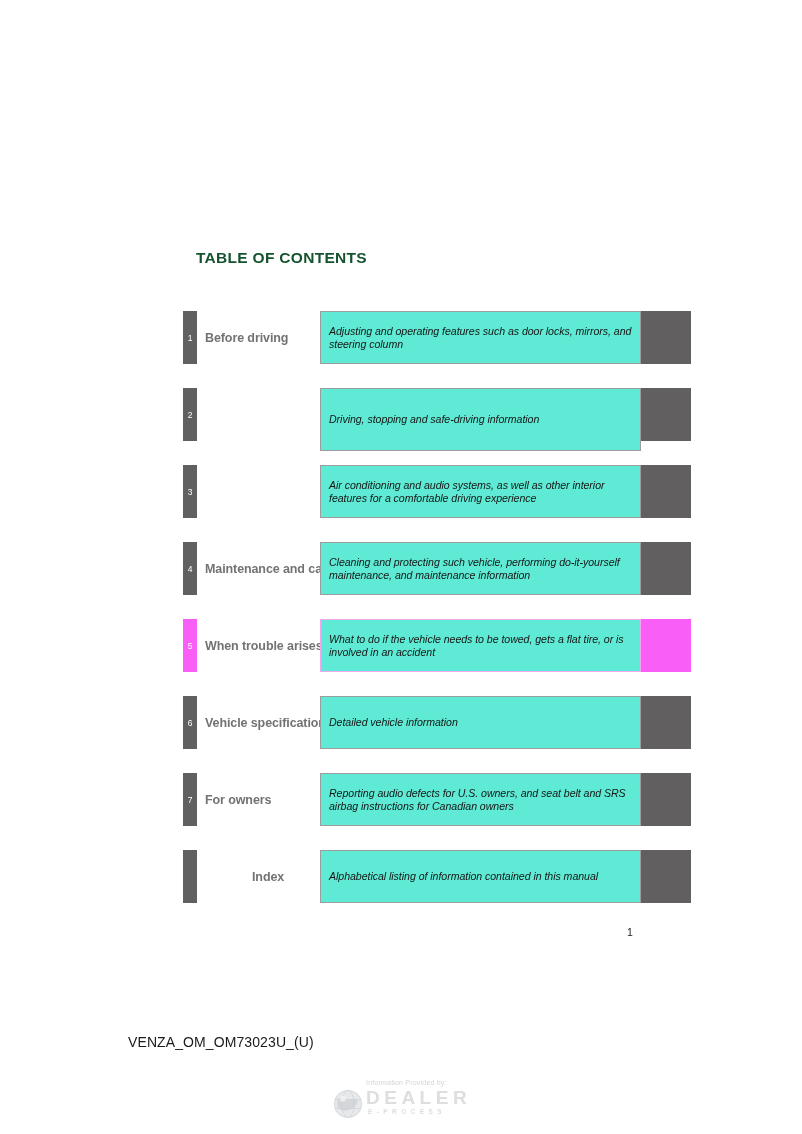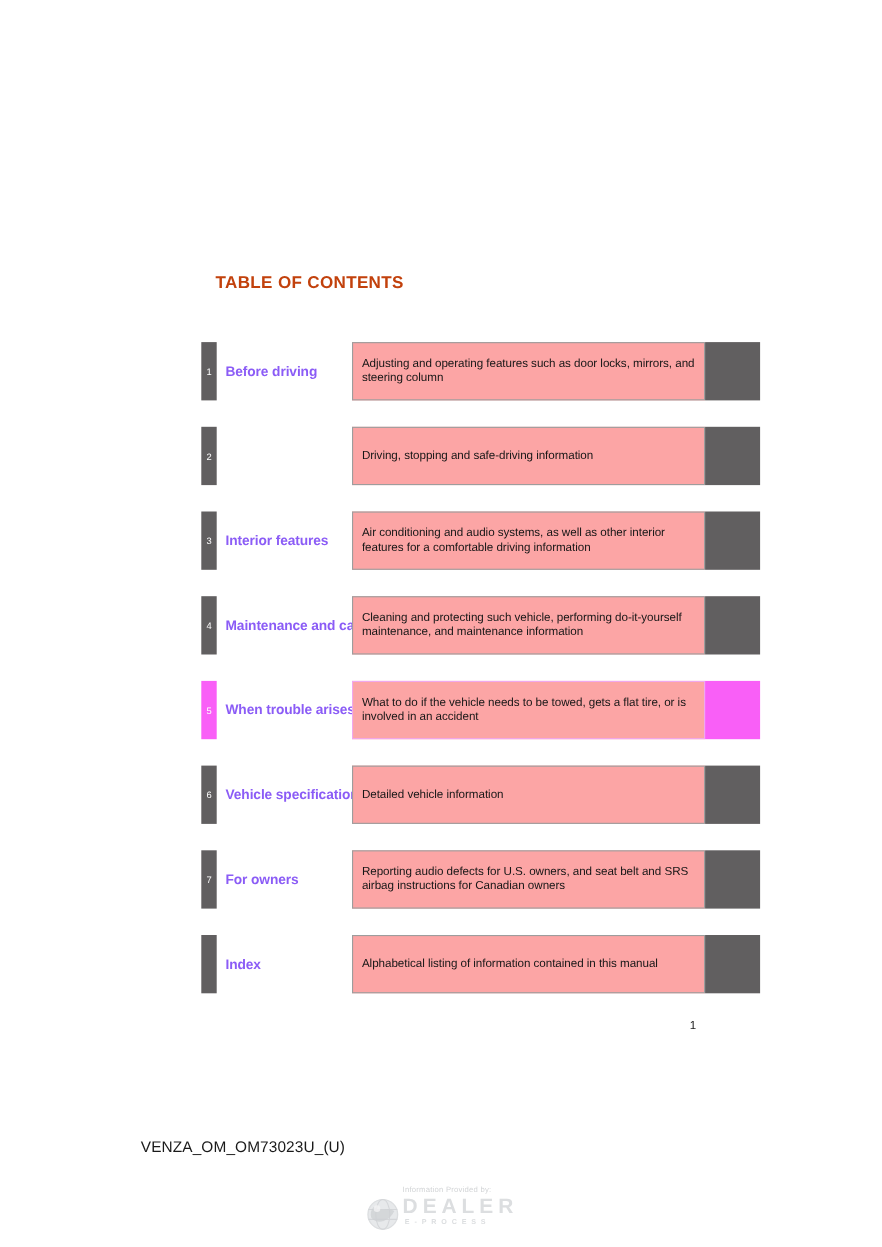--- a/index.html
+++ b/index.html
@@ -26,21 +26,21 @@
   }
 
   
   .toc-title {
     position: absolute;
     left: 196px;
     top: 249px;
     font-size: 15.5px;
     font-weight: bold;
     letter-spacing: 0.3px;
-    color: #c2410c;
+    color: #14532d;
     white-space: nowrap;
   }
 
   
   .toc-list {
     position: absolute;
     left: 0;
     top: 0;
     width: 802px;
   }
@@ -77,40 +77,41 @@
     background: #f95ff7;
   }
 
   
   .row-label {
     position: absolute;
     left: 22px;
     width: 132px;
     font-size: 12.5px;
     font-weight: bold;
-    color: #8b5cf6;
+    color: #737373;
     line-height: 15px;
     letter-spacing: -0.1px;
   }
   .row-label-inner {
     position: absolute;
     top: 50%;
     transform: translateY(-50%);
     left: 0;
     width: 132px;
   }
 
   
   .desc-box {
     position: absolute;
     left: 137px;
     width: 321px;
     box-sizing: border-box;
     border: 1px solid #9d9d9d;
-    background: #fca5a5;
+    background: #5eead4;
+    font-style: italic;
   }
   .toc-row.is-highlight .desc-box {
     border-color: #f0a8ee;
   }
   .desc-text {
     position: absolute;
     left: 8px;
     right: 8px;
     top: 50%;
     transform: translateY(-50%);
@@ -216,34 +217,31 @@
         </div>
         <div class="desc-box" style="top: 0px; height: 53px;">
           <div class="desc-text">Adjusting and operating features such as door locks, mirrors, and steering column</div>
         </div>
         <div class="edge-block" style="top: 0px; height: 53px;"></div>
       </div>
       <div class="toc-row" style="top: 388px; height: 53px;">
         <div class="tab" style="top: 0px; height: 53px;">
           <span class="tab-num">2</span>
         </div>
-        <div class="desc-box" style="top: 0px; height: 53px;">
+        <div class="desc-box" style="top: 0px; height: 63px;">
           <div class="desc-text">Driving, stopping and safe-driving information</div>
         </div>
         <div class="edge-block" style="top: 0px; height: 53px;"></div>
       </div>
       <div class="toc-row" style="top: 465px; height: 53px;">
         <div class="tab" style="top: 0px; height: 53px;">
           <span class="tab-num">3</span>
         </div>
-        <div class="row-label" style="top: 0px; height: 53px;">
-          <div class="row-label-inner">Interior features</div>
-        </div>
-        <div class="desc-box" style="top: 0px; height: 53px;">
-          <div class="desc-text">Air conditioning and audio systems, as well as other interior features for a comfortable driving information</div>
+        <div class="desc-box" style="top: 0px; height: 53px;">
+          <div class="desc-text">Air conditioning and audio systems, as well as other interior features for a comfortable driving experience</div>
         </div>
         <div class="edge-block" style="top: 0px; height: 53px;"></div>
       </div>
       <div class="toc-row" style="top: 542px; height: 53px;">
         <div class="tab" style="top: 0px; height: 53px;">
           <span class="tab-num">4</span>
         </div>
         <div class="row-label" style="top: 0px; height: 53px;">
           <div class="row-label-inner">Maintenance and care</div>
         </div>
@@ -285,21 +283,21 @@
         </div>
         <div class="desc-box" style="top: 0px; height: 53px;">
           <div class="desc-text">Reporting audio defects for U.S. owners, and seat belt and SRS airbag instructions for Canadian owners</div>
         </div>
         <div class="edge-block" style="top: 0px; height: 53px;"></div>
       </div>
       <div class="toc-row" style="top: 850px; height: 53px;">
         <div class="tab" style="top: 0px; height: 53px;">
           <span class="tab-num"></span>
         </div>
-        <div class="row-label" style="top: 0px; height: 53px;">
+        <div class="row-label" style="top: 0px; height: 53px; margin-left: 47px;">
           <div class="row-label-inner">Index</div>
         </div>
         <div class="desc-box" style="top: 0px; height: 53px;">
           <div class="desc-text">Alphabetical listing of information contained in this manual</div>
         </div>
         <div class="edge-block" style="top: 0px; height: 53px;"></div>
       </div>
     </div>
 
   <div class="page-number">1</div>

